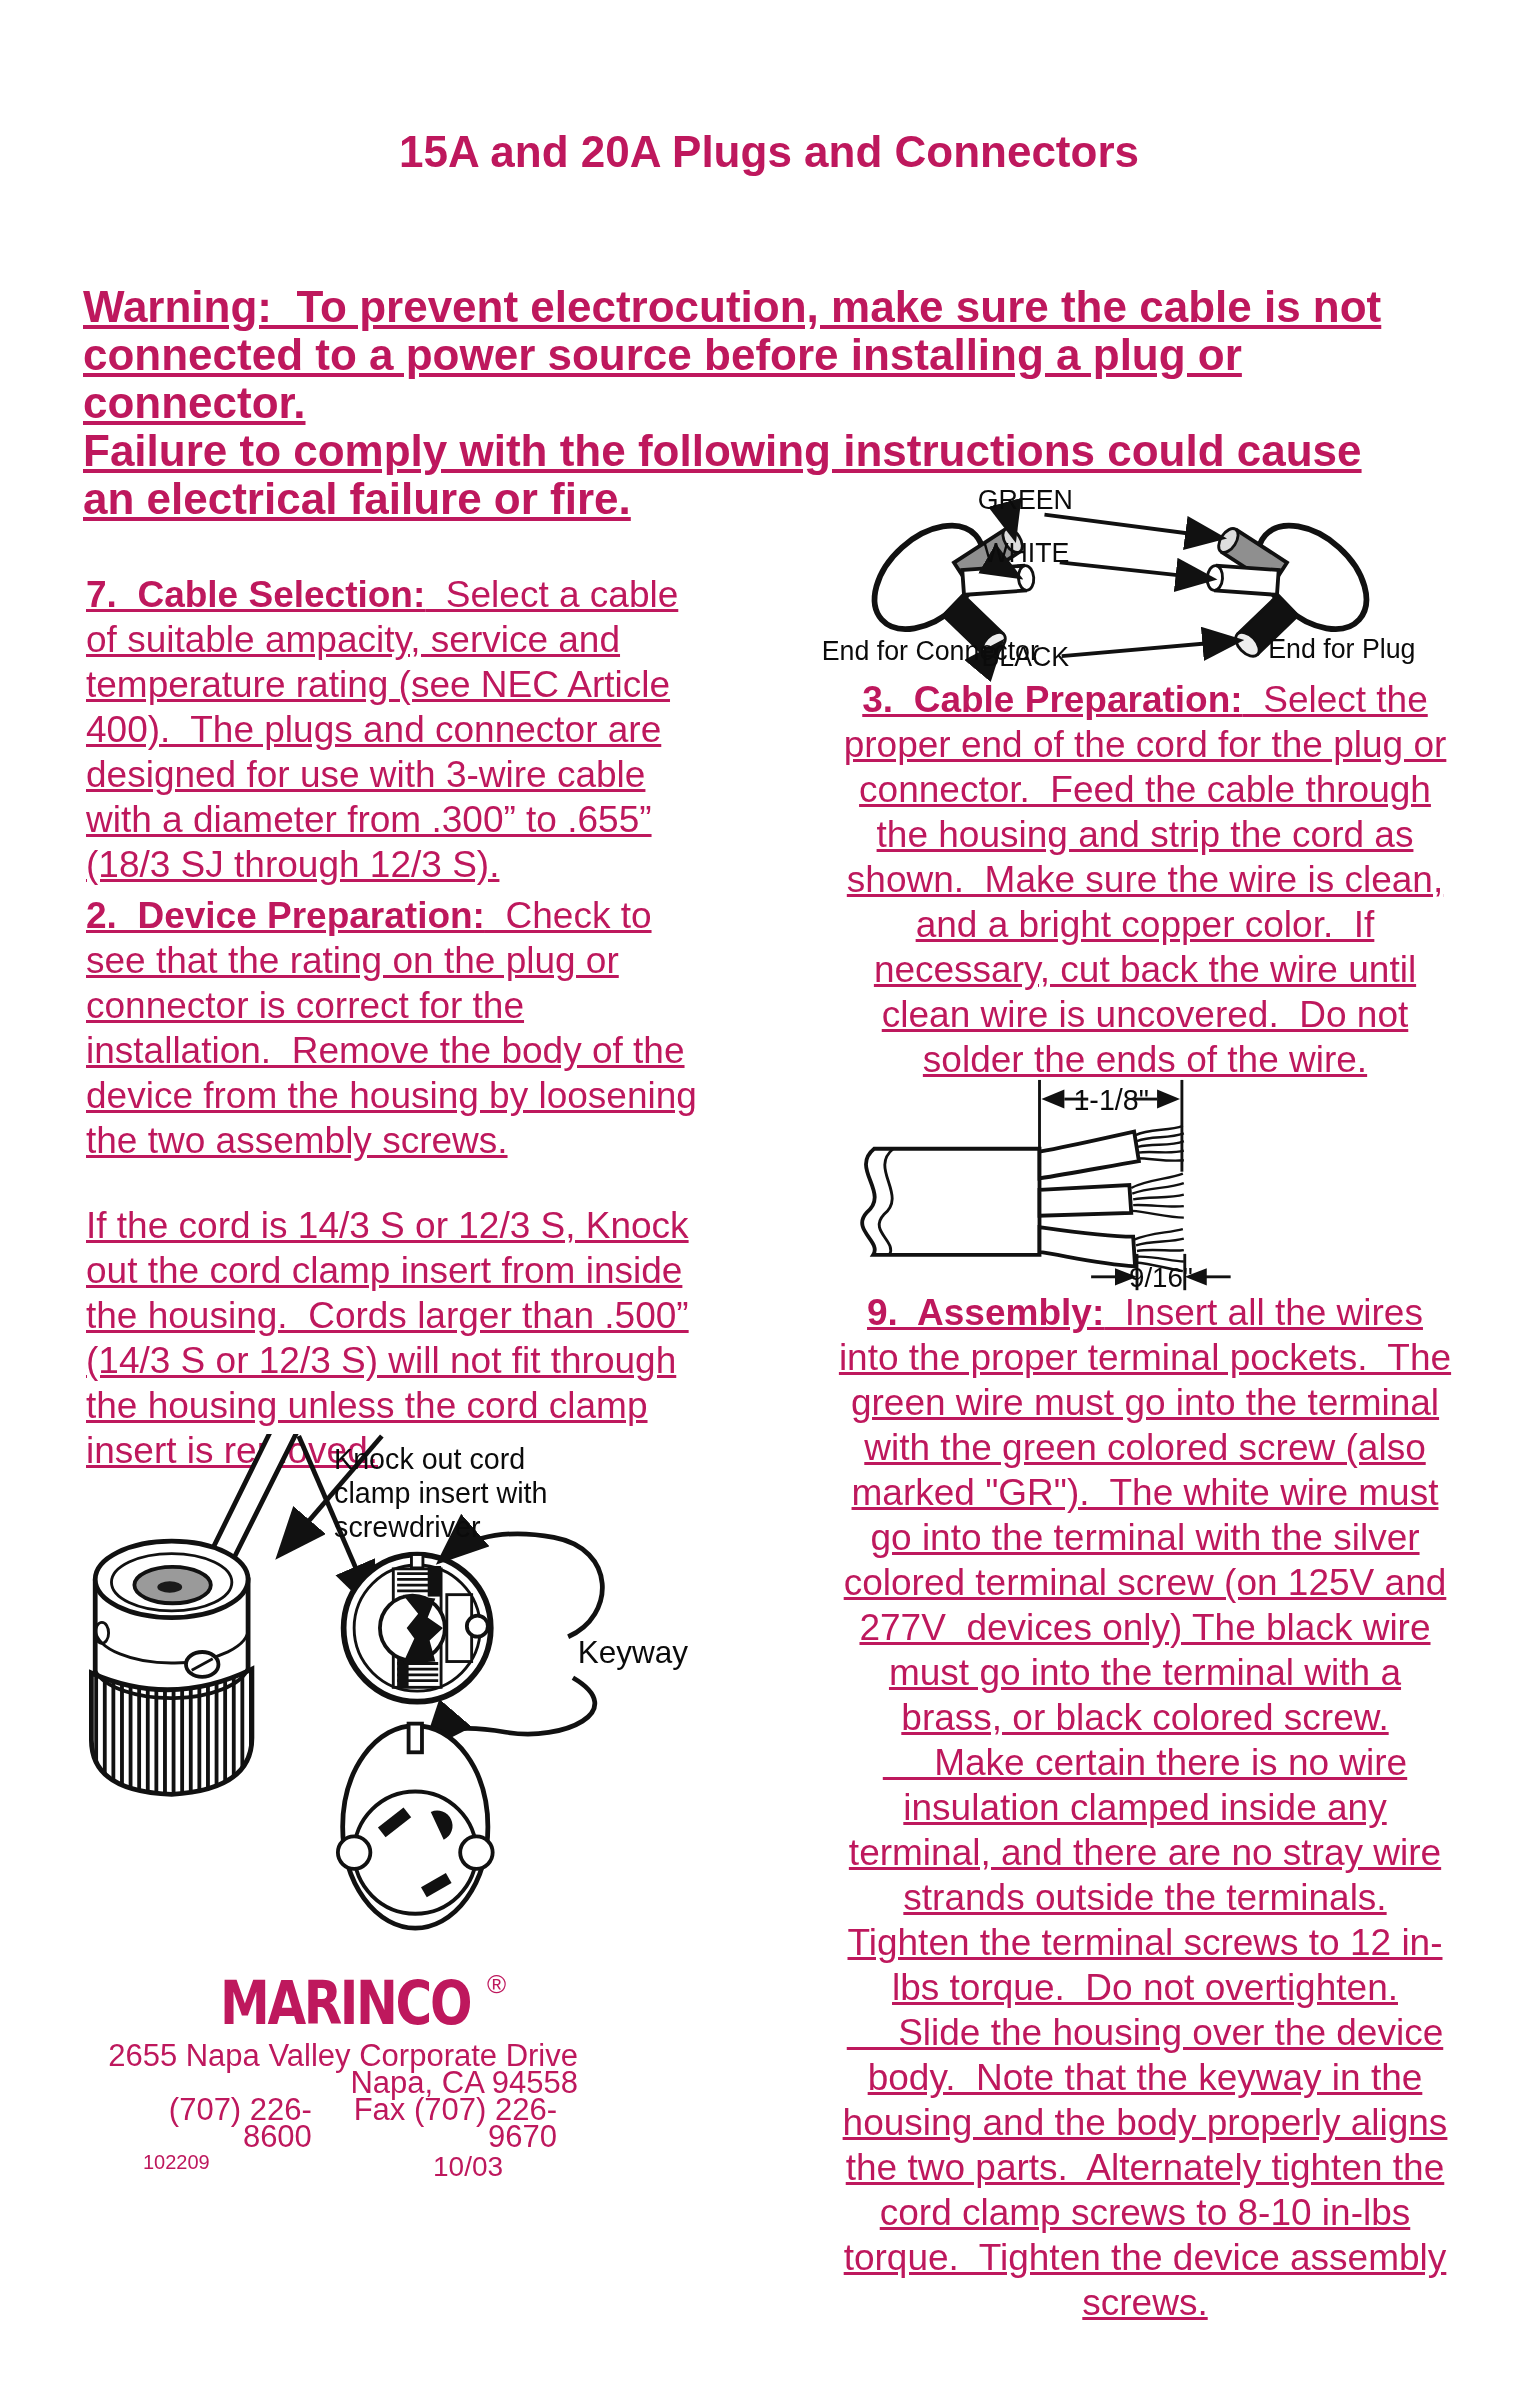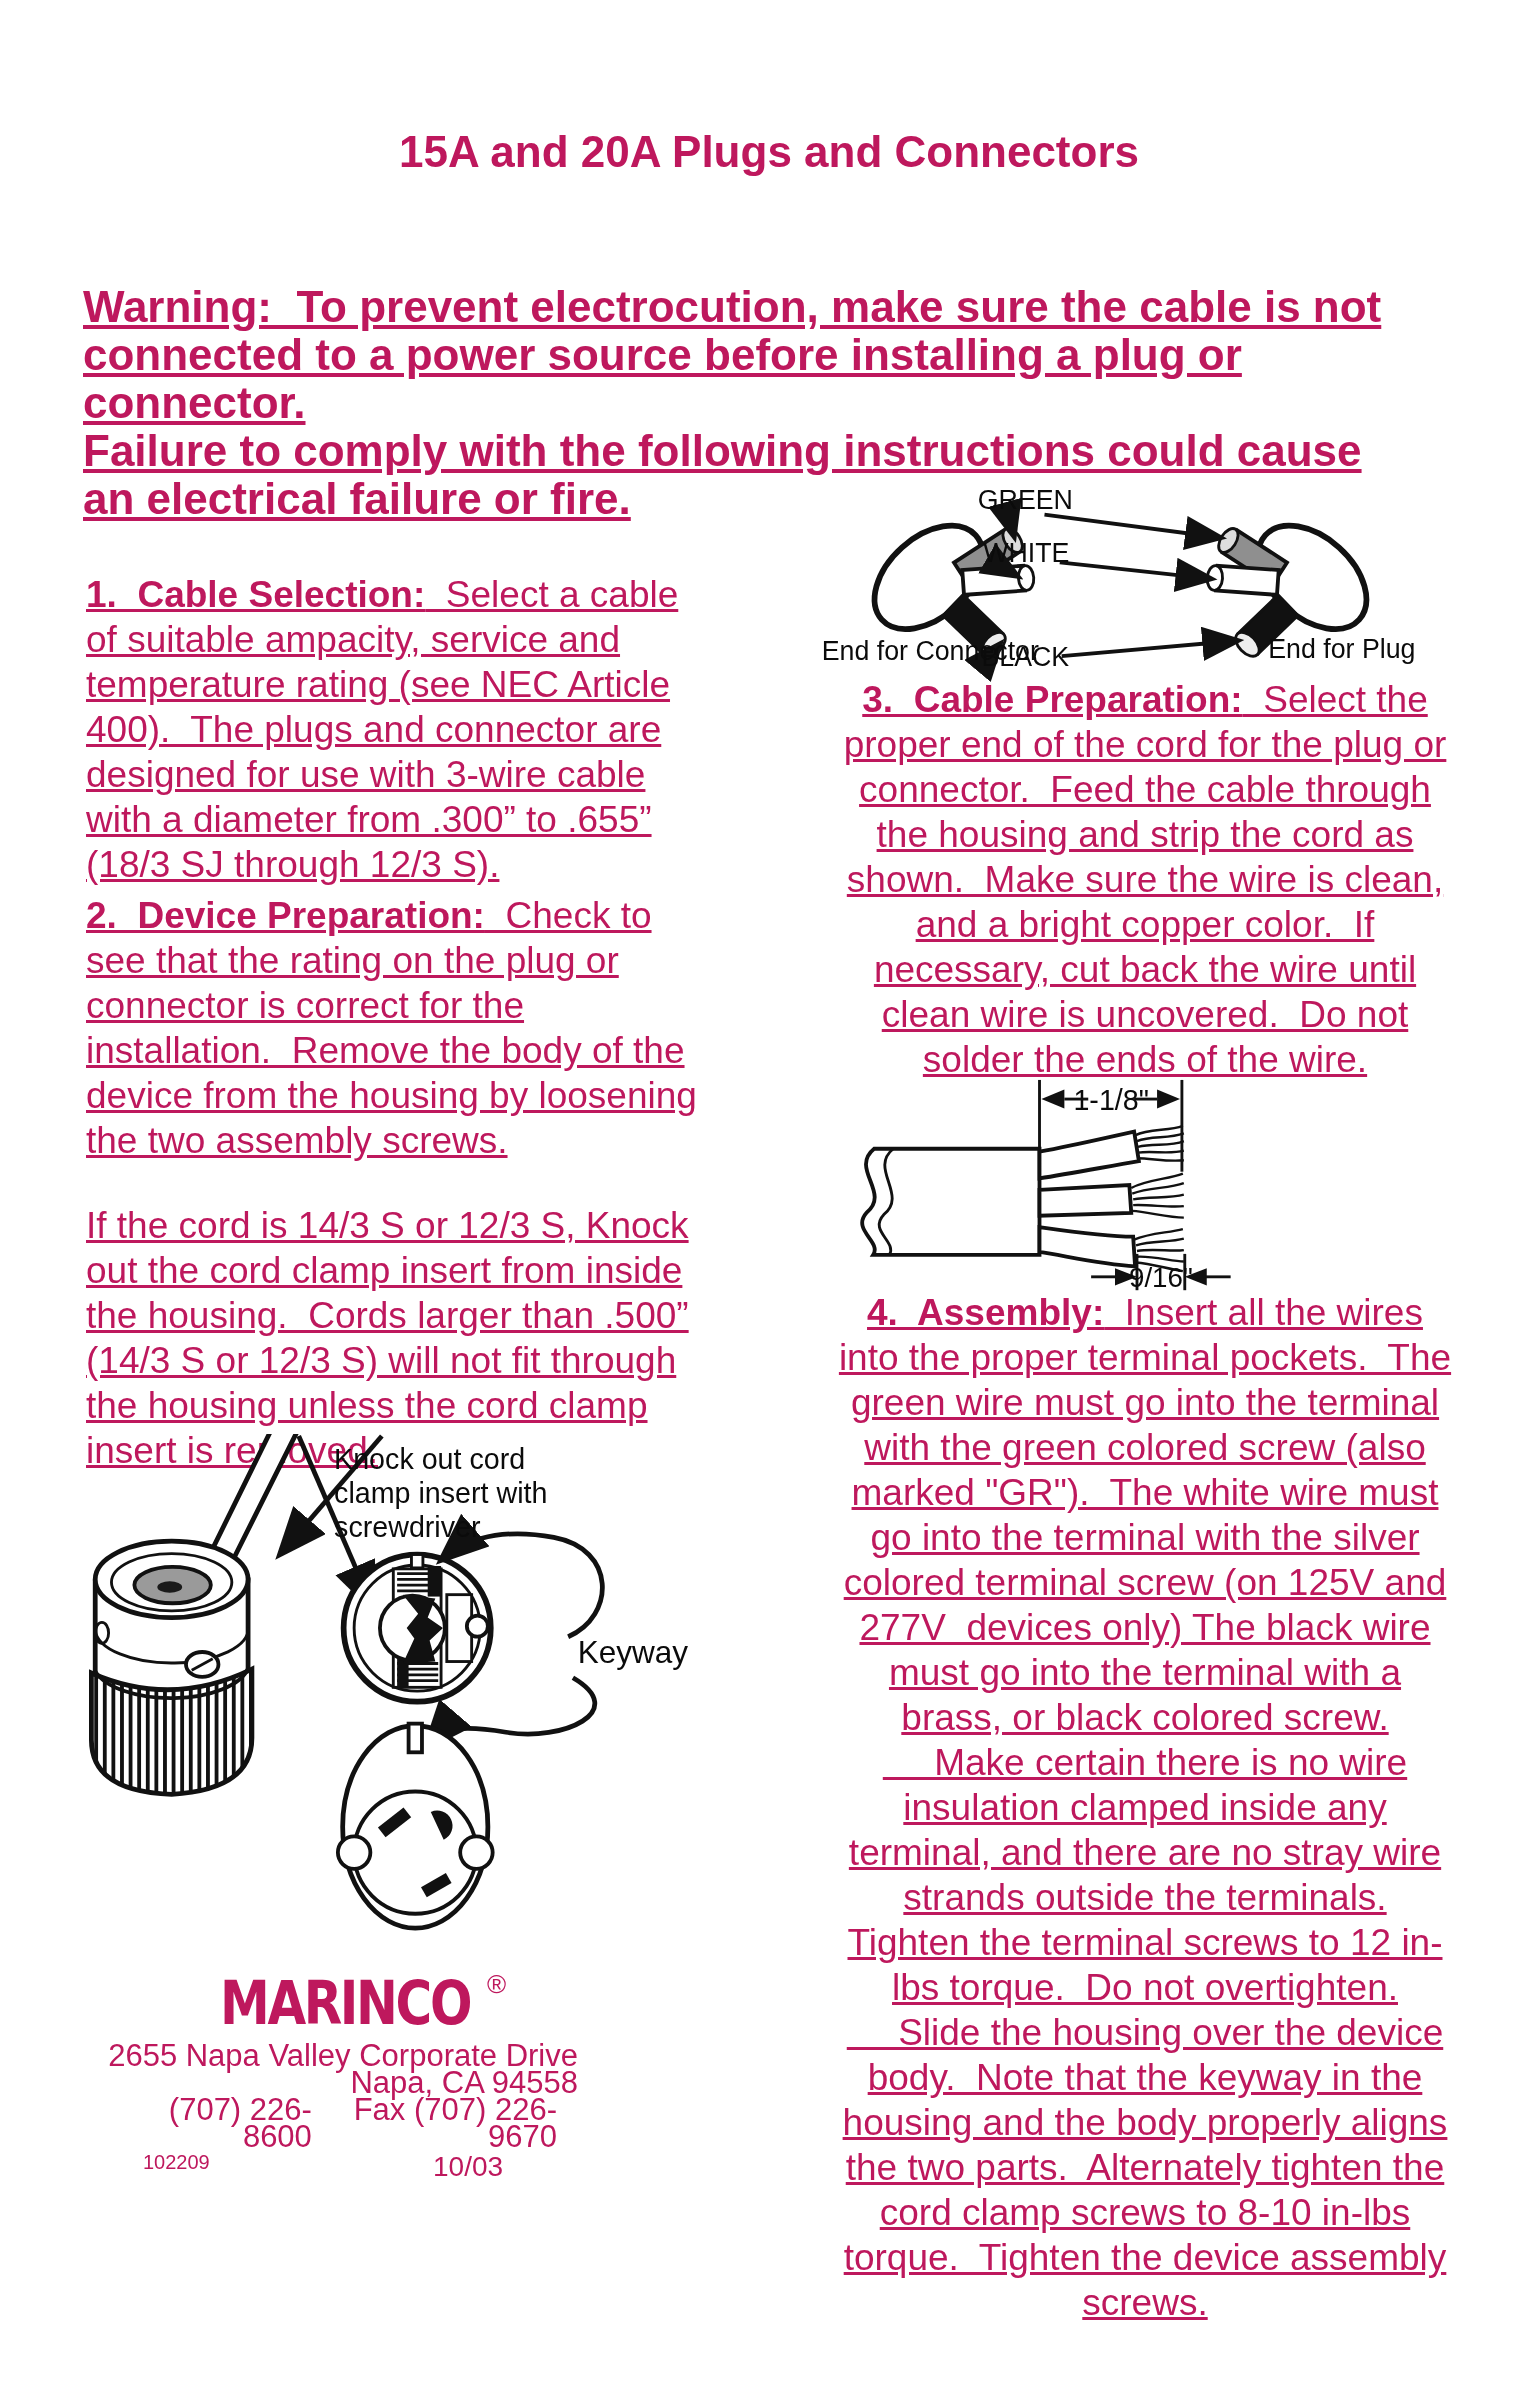--- a/index.html
+++ b/index.html
@@ -32,21 +32,21 @@
 
 <div id="page">
 
   <p class="abs center subtitle">15A and 20A Plugs and Connectors</p>
   <p class="abs warning pre">Warning:  To prevent electrocution, make sure the cable is not
 connected to a power source before installing a plug or
 connector.
 Failure to comply with the following instructions could cause
 an electrical failure or fire.</p>
 
-  <p class="abs body pre leftcol" style="top:572px;"><b>1.  Cable Selection:</b><span>  Select a cable
+  <p class="abs body pre leftcol" style="top:572px;"><b>7.  Cable Selection:</b><span>  Select a cable
 of suitable ampacity, service and
 temperature rating (see NEC Article
 400).  The plugs and connector are
 designed for use with 3-wire cable
 with a diameter from .300” to .655”
 (18/3 SJ through 12/3 S).</span></p>
 
   <p class="abs body pre leftcol" style="top:893px;"><b>2.  Device Preparation:</b><span>  Check to
 see that the rating on the plug or
 connector is correct for the
@@ -259,21 +259,21 @@
 
     <g>
       <line x1="291" y1="208" x2="317" y2="208" stroke="#111" stroke-width="3"></line>
       <polygon points="339,208 316,199 316,217" fill="#111"></polygon>
       <text x="364" y="219" text-anchor="middle" font-size="29">9/16"</text>
       <polygon points="389,208 412,199 412,217" fill="#111"></polygon>
       <line x1="411" y1="208" x2="437" y2="208" stroke="#111" stroke-width="3"></line>
     </g>
   </svg>
 
-  <p class="abs body pre rightcol" style="top:1290px;"><b>4.  Assembly:</b><span>  Insert all the wires
+  <p class="abs body pre rightcol" style="top:1290px;"><b>9.  Assembly:</b><span>  Insert all the wires
 into the proper terminal pockets.  The
 green wire must go into the terminal
 with the green colored screw (also
 marked "GR").  The white wire must
 go into the terminal with the silver
 colored terminal screw (on 125V and
 277V  devices only) The black wire
 must go into the terminal with a
 brass, or black colored screw.
      Make certain there is no wire

